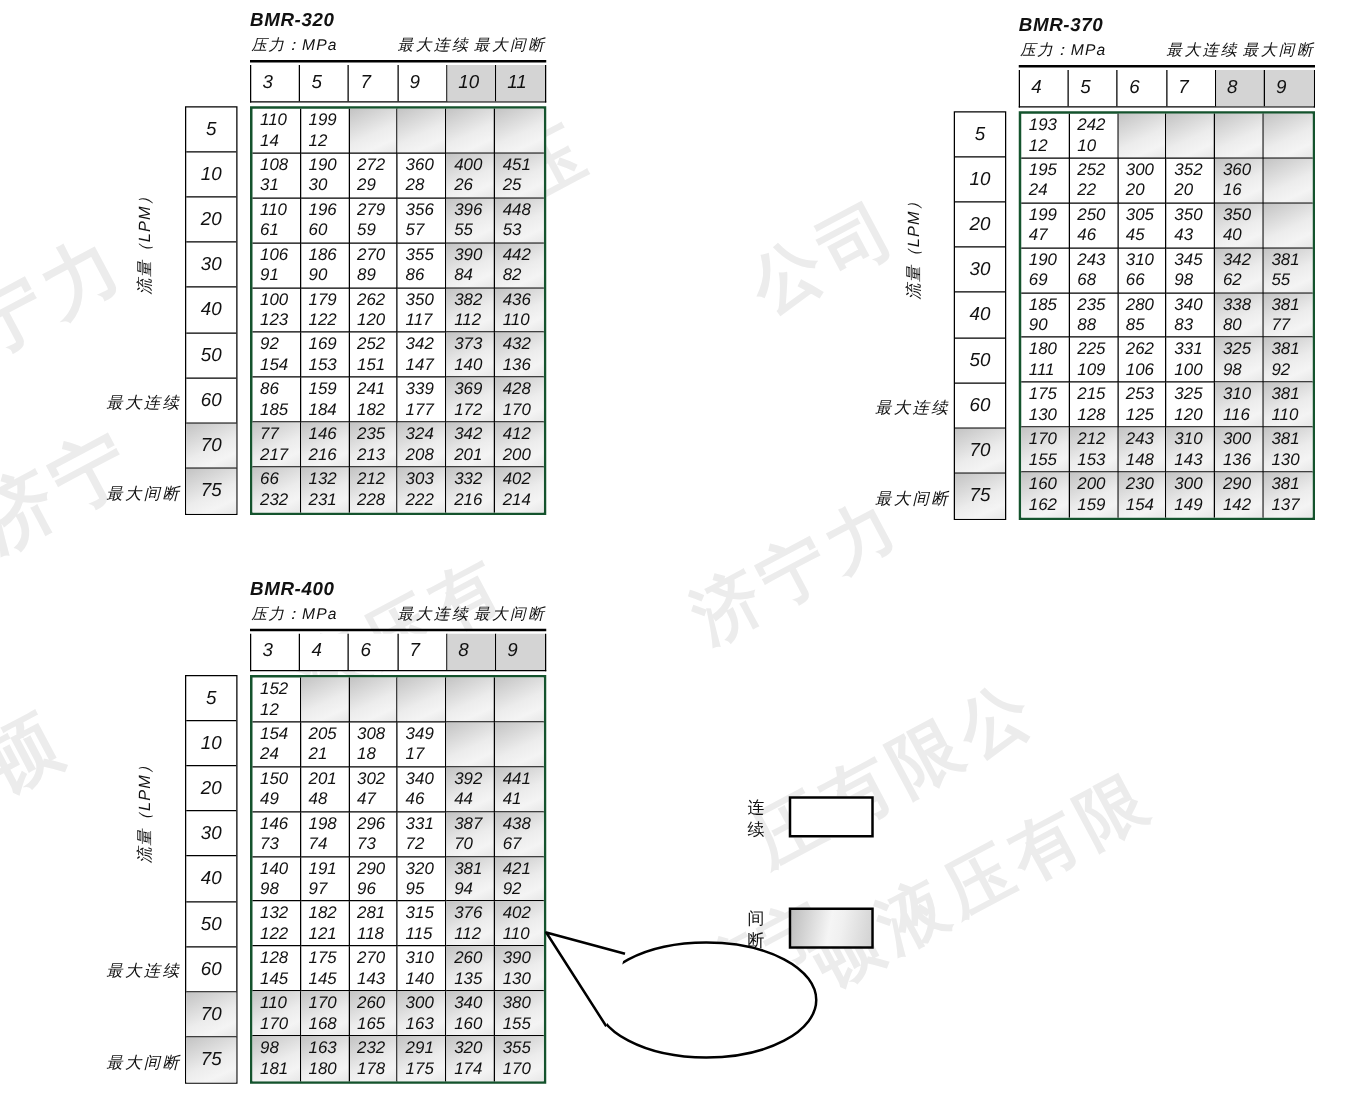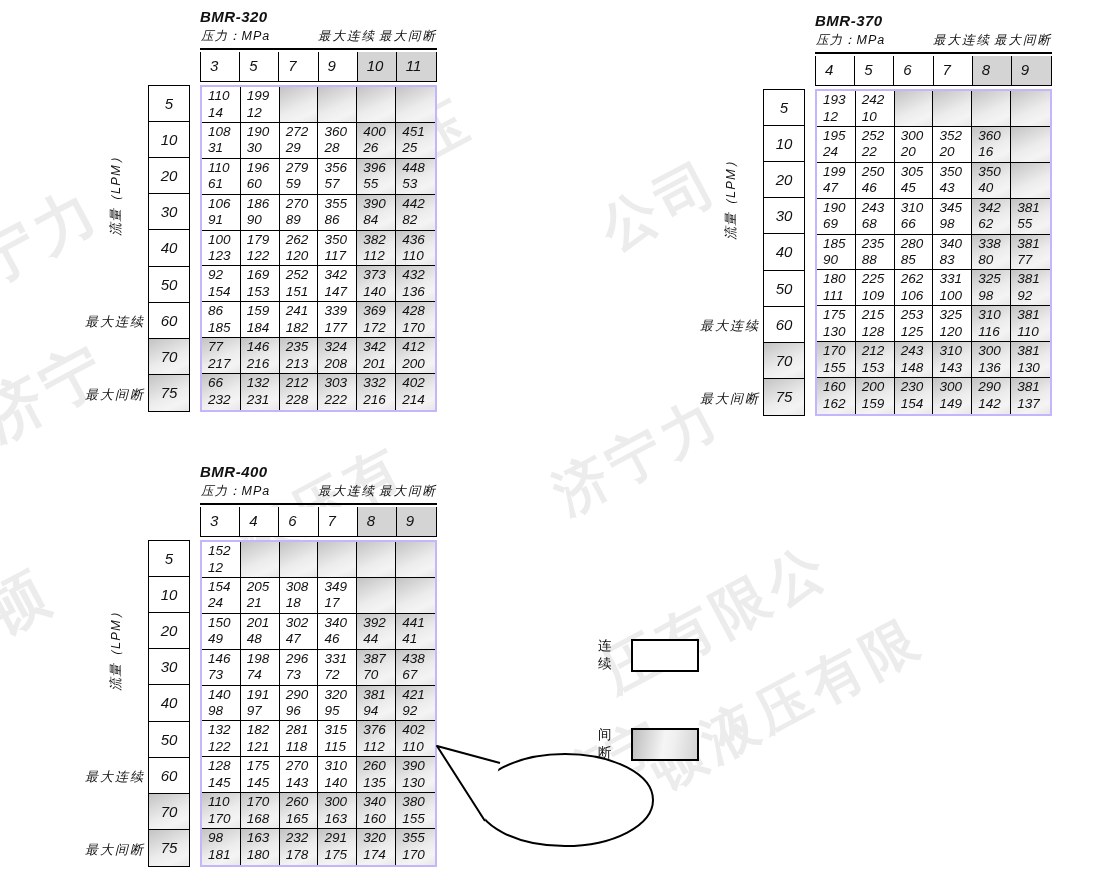--- a/index.html
+++ b/index.html
@@ -27,39 +27,39 @@
 
   .flow-col { position: absolute; left: 63px; top: 77px; width: 42px; height: 327px;
               display: grid; grid-template-rows: repeat(9, 1fr);
               border: 1.5px solid #000; background: #fff; }
   .flowcell { display: flex; align-items: center; justify-content: center;
               font-size: 15px; border-bottom: 1.5px solid #000; }
   .flowcell:last-child { border-bottom: none; }
 
   .grid { position: absolute; left: 115px; top: 77px; width: 237px; height: 327px;
           display: grid; grid-template-columns: repeat(6, 1fr); grid-template-rows: repeat(9, 1fr);
-          border: 2px solid #c4b5fd; background: #fff; }
+          border: 2px solid #14532d; background: #fff; }
   .cell { border-right: 1.5px solid #000; border-bottom: 1.5px solid #000;
           padding: 1px 0 0 6px; font-size: 13.5px; line-height: 16.5px; }
   .cell:nth-child(6n) { border-right: none; }
   .cell:nth-child(n+49) { border-bottom: none; }
   .cell span { display: block; }
 
   .flat-shade { background: #d4d4d4; }
   .grad-shade { background: linear-gradient(155deg, #c3c3c3 0%, #ececec 55%, #f4f4f4 78%, #e7e7e7 100%); }
 
   .flow-axis { position: absolute; left: -25px; top: 177px; width: 110px; height: 16px;
                transform: rotate(-90deg); font-size: 13px; letter-spacing: 1px; text-align: center; }
   .side-label { position: absolute; width: 60px; text-align: right; font-size: 13px; letter-spacing: 2px; }
   .side-label.cont { left: 0; top: 305px; }
   .side-label.int  { left: 0; top: 378px; }
 
   
   .legend { position: absolute; z-index: 1; }
-  .legend-row { position: absolute; display: flex; align-items: center; }
+  .legend-row { position: absolute; display: flex; }
   .legend-label { font-size: 13.5px; letter-spacing: 2px; margin-right: 7px; }
   .legend-box { width: 78px; height: 33px; border: 2px solid #000; }
   .legend-box.cont { background: #fff; }
   .legend-box.int { background: linear-gradient(100deg, #bdbdbd, #f5f5f5 48%, #f0f0f0 62%, #d2d2d2); }
 
   
   .callout-svg { position: absolute; left: 425px; top: 733px; z-index: 2; }
   .callout-text { position: absolute; left: 498px; top: 772px; width: 140px; z-index: 3;
                   font-size: 15px; line-height: 30px; }
 </style>

